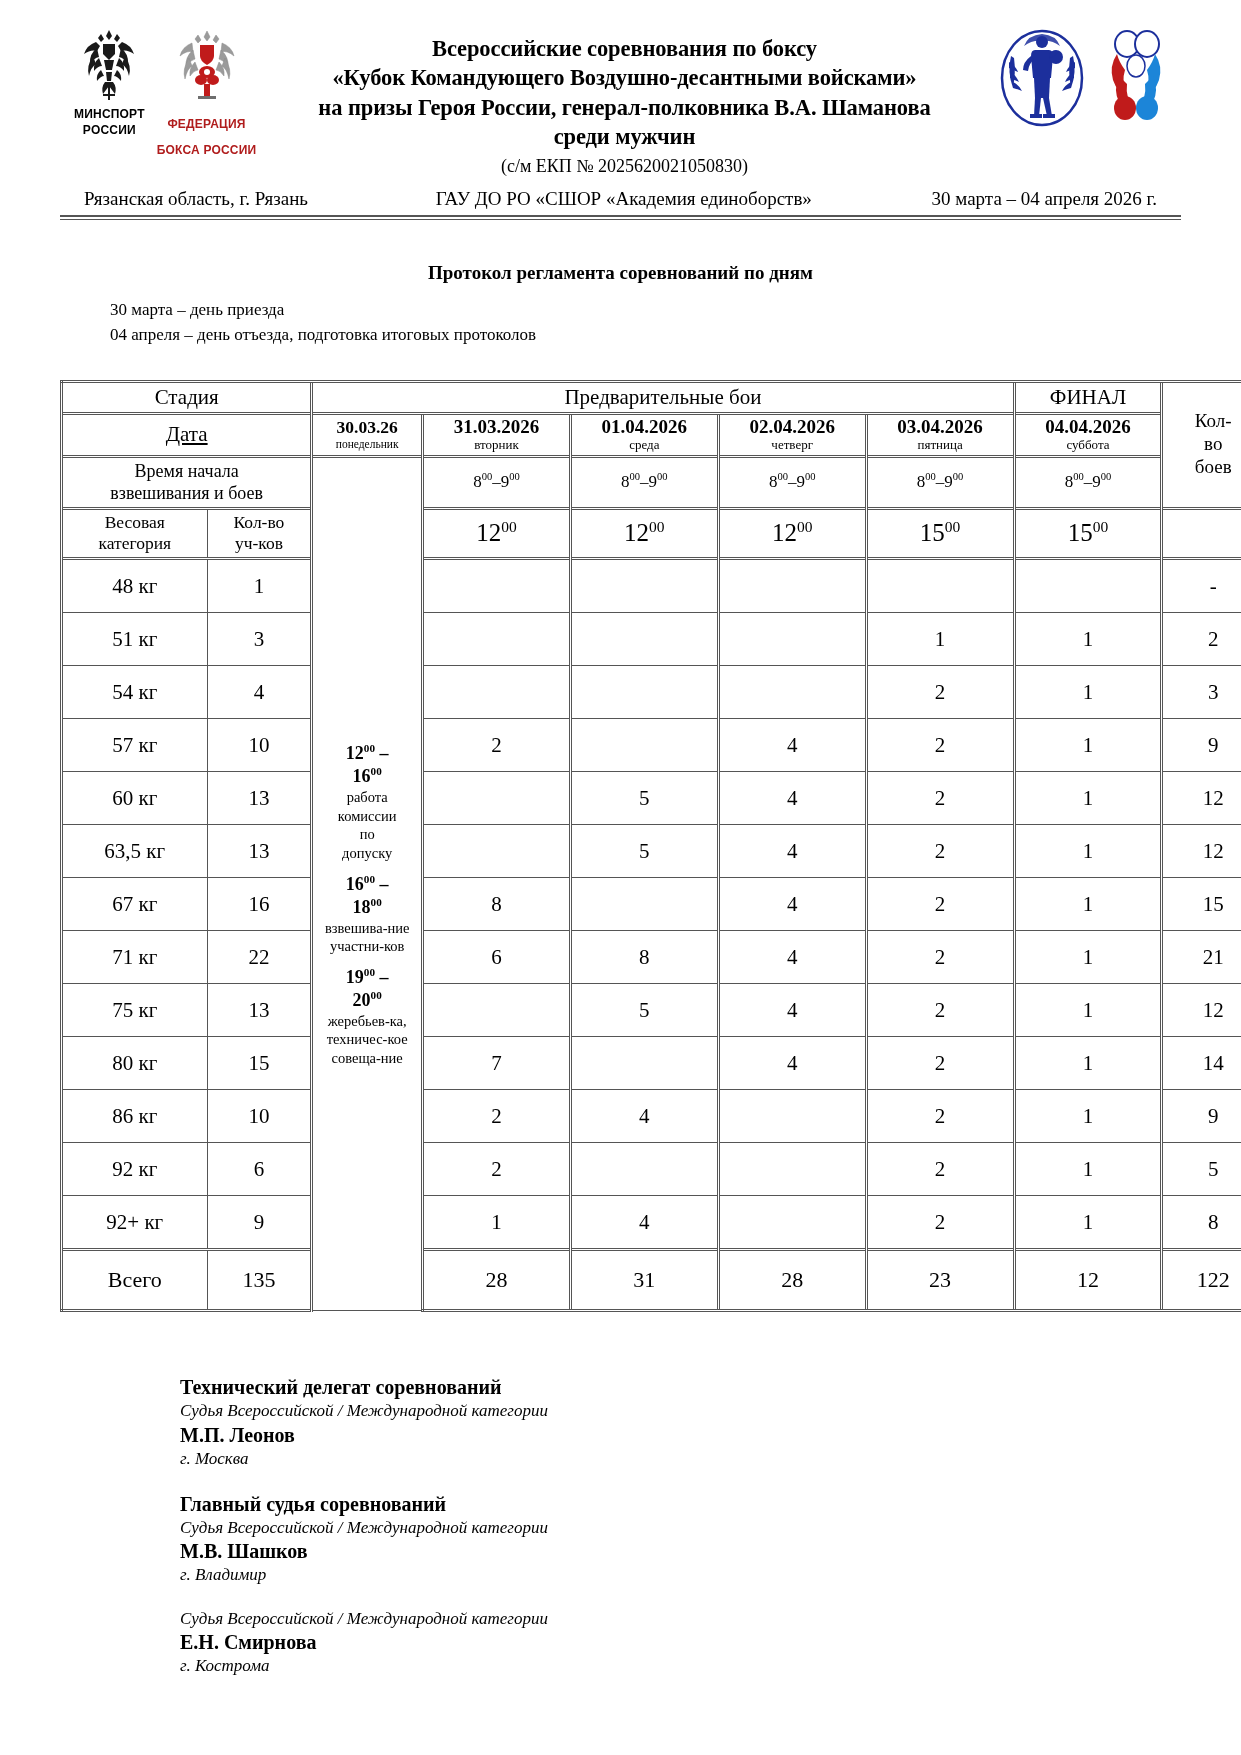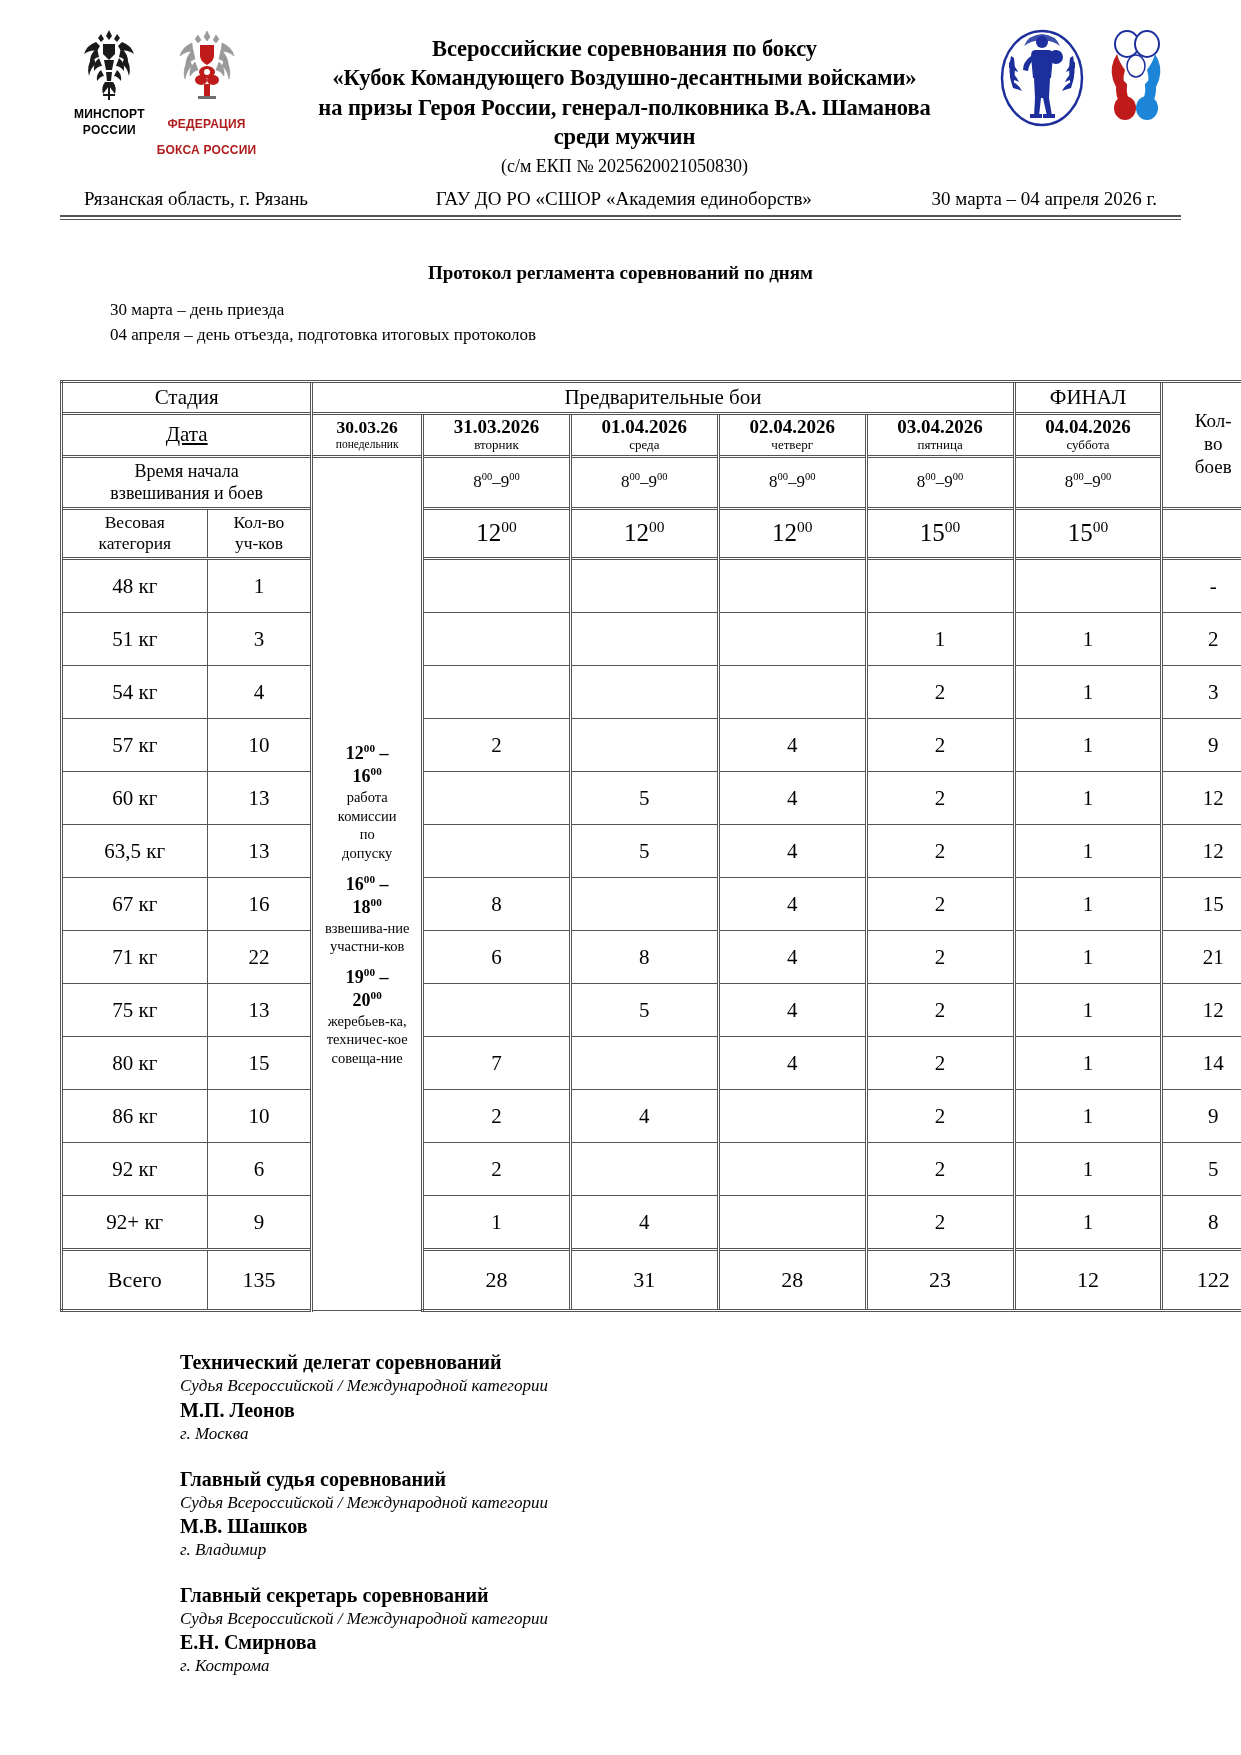--- a/index.html
+++ b/index.html
@@ -612,21 +612,20 @@
         <div class="role">Главный судья соревнований</div>
         <div class="cat">Судья Всероссийской / Международной категории</div>
       </div>
       <div class="sig-right">
         <div class="name">М.В. Шашков</div>
         <div class="city">г. Владимир</div>
       </div>
     </div>
     <div class="sig-row">
       <div class="sig-left">
-        <div class="role">Главный секретарь соревнований</div>
         <div class="cat">Судья Всероссийской / Международной категории</div>
       </div>
       <div class="sig-right">
         <div class="name">Е.Н. Смирнова</div>
         <div class="city">г. Кострома</div>
       </div>
     </div>
   </div>
 
 </div>

